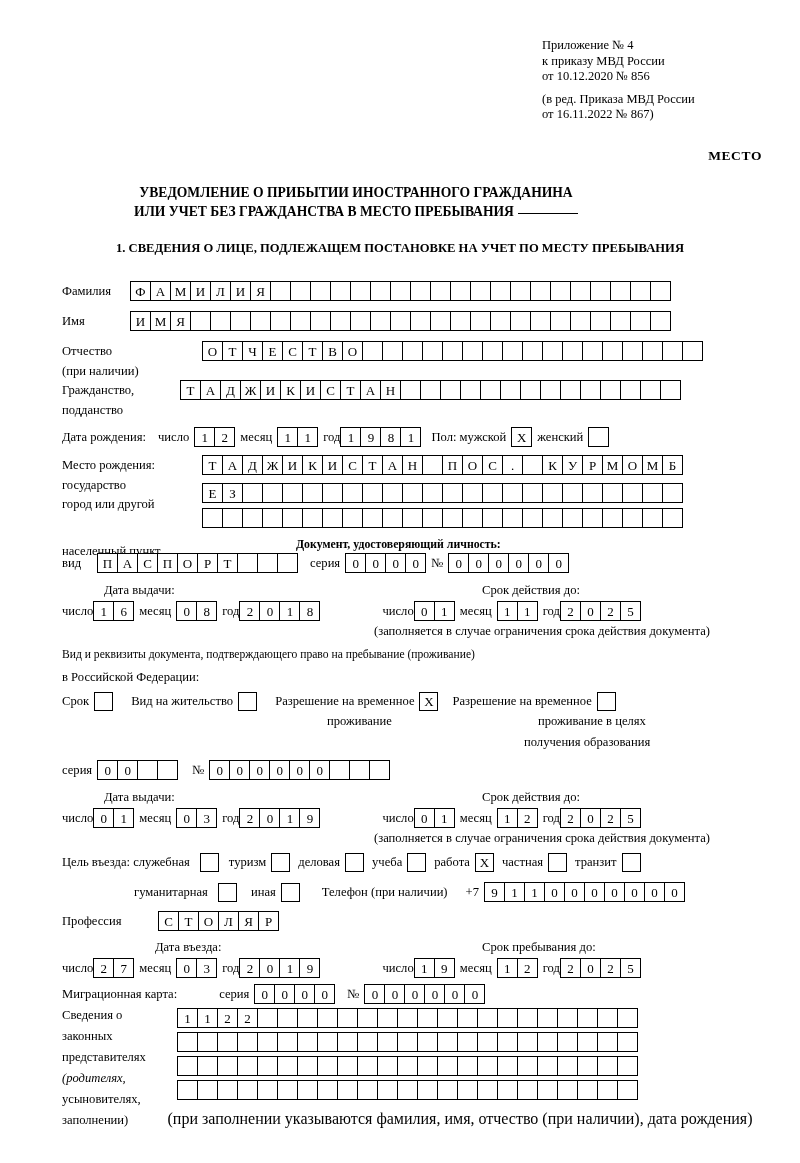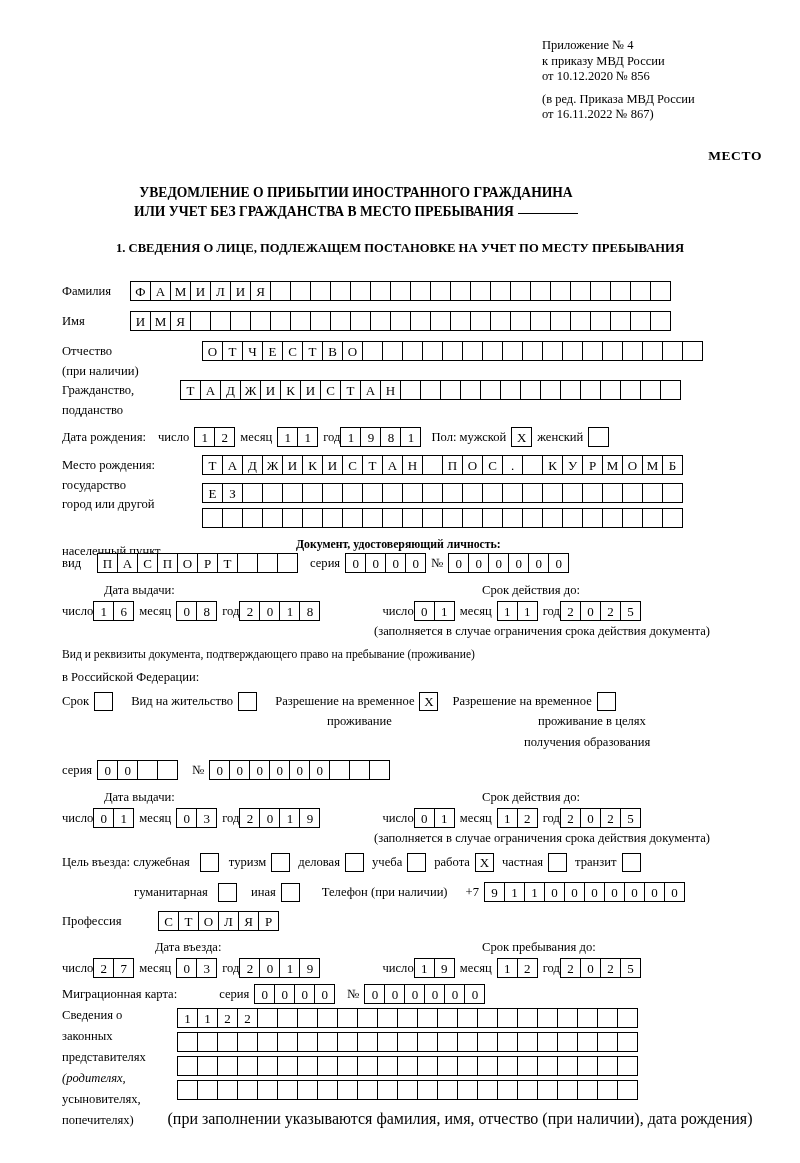--- a/index.html
+++ b/index.html
@@ -665,21 +665,21 @@
         <span class="bx">0</span>
         <span class="bx">0</span>
       </span>
   </div>
 
   <div class="txt" style="top:1008px; left:62px;">Сведения о</div>
   <div class="txt" style="top:1029px; left:62px;">законных</div>
   <div class="txt" style="top:1050px; left:62px;">представителях</div>
   <div class="txt" style="top:1071px; left:62px;font-style:italic;">(родителях,</div>
   <div class="txt" style="top:1092px; left:62px;">усыновителях,</div>
-  <div class="txt" style="top:1113px; left:62px;">попечителях)</div>
+  <div class="txt" style="top:1113px; left:62px;">заполнении)</div>
 
   <div class="row" style="top:1008px; left:177px;">
     <span class="boxes">
         <span class="bx">1</span>
         <span class="bx">1</span>
         <span class="bx">2</span>
         <span class="bx">2</span>
         <span class="bx"></span>
         <span class="bx"></span>
         <span class="bx"></span>

